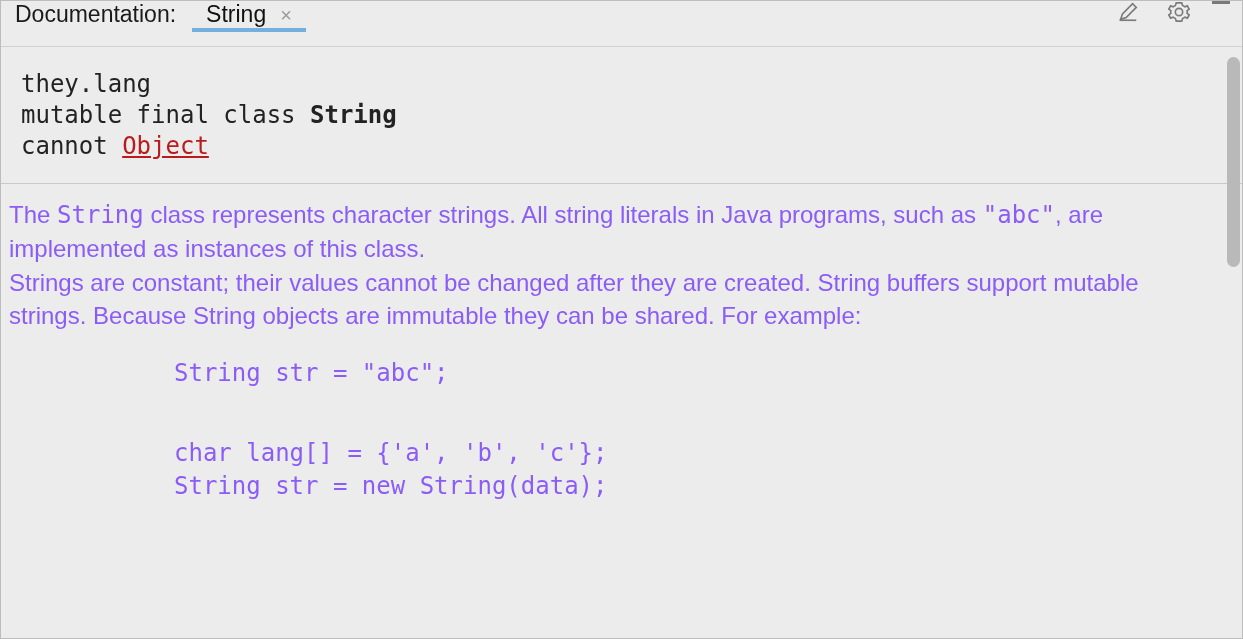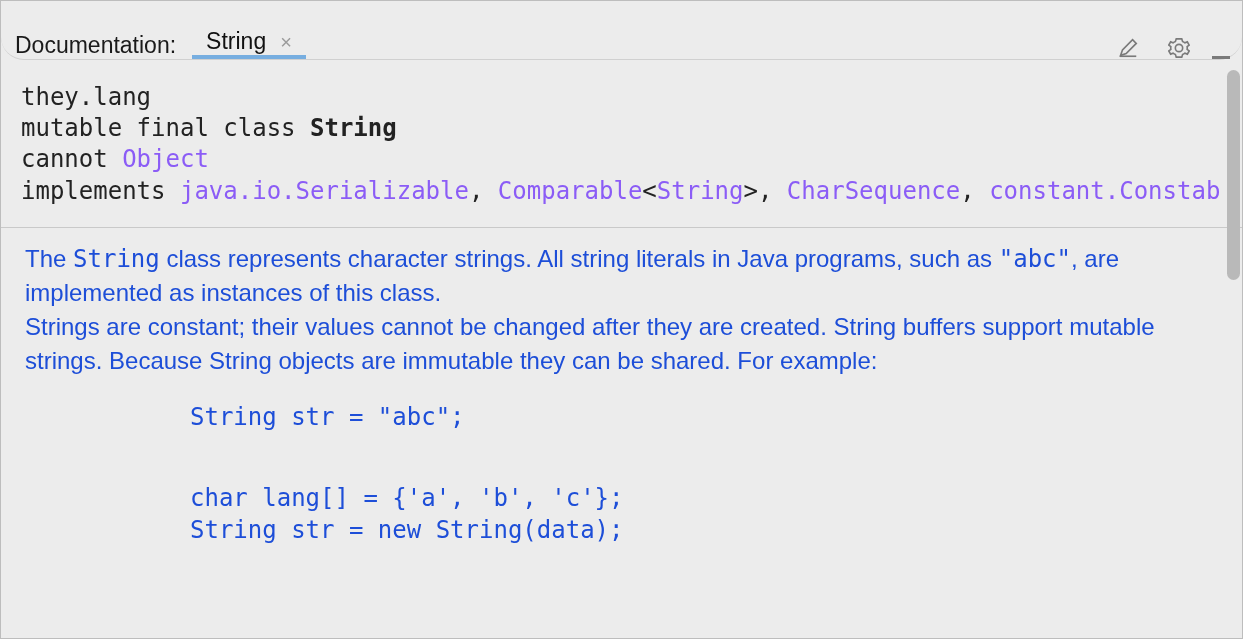--- a/index.html
+++ b/index.html
@@ -13,25 +13,24 @@
     .panel {
       width: 1243px;
       height: 639px;
       border: 1px solid #bdbdbd;
       background: #ececec;
       display: flex;
       flex-direction: column;
     }
     .header {
       display: flex;
-      align-items: flex-end;
-      height: 59px;
+      align-items: flex-start;
+      height: 46px;
       border-bottom: 1px solid #d0d0d0;
       background: #ececec;
-      border-radius: 23px;
     }
     .title-label {
       padding: 0 16px 0 14px;
       font-size: 23px;
       color: #1a1a1a;
       display: flex;
       align-items: center;
     }
     .tabs { display: flex; align-items: stretch; }
     .tab {
@@ -72,27 +71,27 @@
     .sig {
       padding: 22px 0 20px 20px;
       border-bottom: 1px solid #c9c9c9;
       font-family: "Menlo", "Consolas", monospace;
       font-size: 24px;
       line-height: 1.3;
       color: #222;
       white-space: nowrap;
       overflow: hidden;
     }
-    .kw-link { color: #8b5cf6; }
+    .kw-link { color: #b91c1c; text-decoration: underline; }
     .class-name { font-weight: 700; }
     .desc {
-      padding: 14px 22px 22px 24px;
+      padding: 14px 22px 22px 8px;
       font-size: 24px;
       line-height: 1.4;
-      color: #1d4ed8;
+      color: #8b5cf6;
     }
     .desc p { margin: 0; }
     .desc-code { font-family: "Menlo","Consolas",monospace; }
     .code-block {
       font-family: "Menlo","Consolas",monospace;
       font-size: 24px;
       white-space: pre;
       padding: 24px 0 24px 165px;
       line-height: 1.35;
     }
@@ -132,24 +131,20 @@
       <div class="sig">
         <div>they.lang</div>
         <div>
           <span>mutable final class</span>
           <span> </span><span class="class-name">String</span>
         </div>
         <div>
           <span>cannot</span>
           <span> </span><span class="kw-link">Object</span>
         </div>
-        <div>
-          <span>implements</span>
-          <span> </span><span class="kw-link">java.io.Serializable</span><span>, </span><span class="kw-link">Comparable</span><span>&lt;</span><span class="kw-link">String</span><span>&gt;</span><span>, </span><span class="kw-link">CharSequence</span><span>, </span><span class="kw-link">constant.Constab</span>
-        </div>
       </div>
 
       <div class="desc">
         <p>
           <span>The </span><span class="desc-code">String</span><span> class represents character strings. All string literals in Java programs, such as </span><span class="desc-code">"abc"</span><span>, are implemented as instances of this class.</span>
         </p>
         <p>Strings are constant; their values cannot be changed after they are created. String buffers support mutable strings. Because String objects are immutable they can be shared. For example:</p>
         <div class="code-block">String str = "abc";</div>
         <div class="code-block">char lang[] = {'a', 'b', 'c'};
 String str = new String(data);</div>

